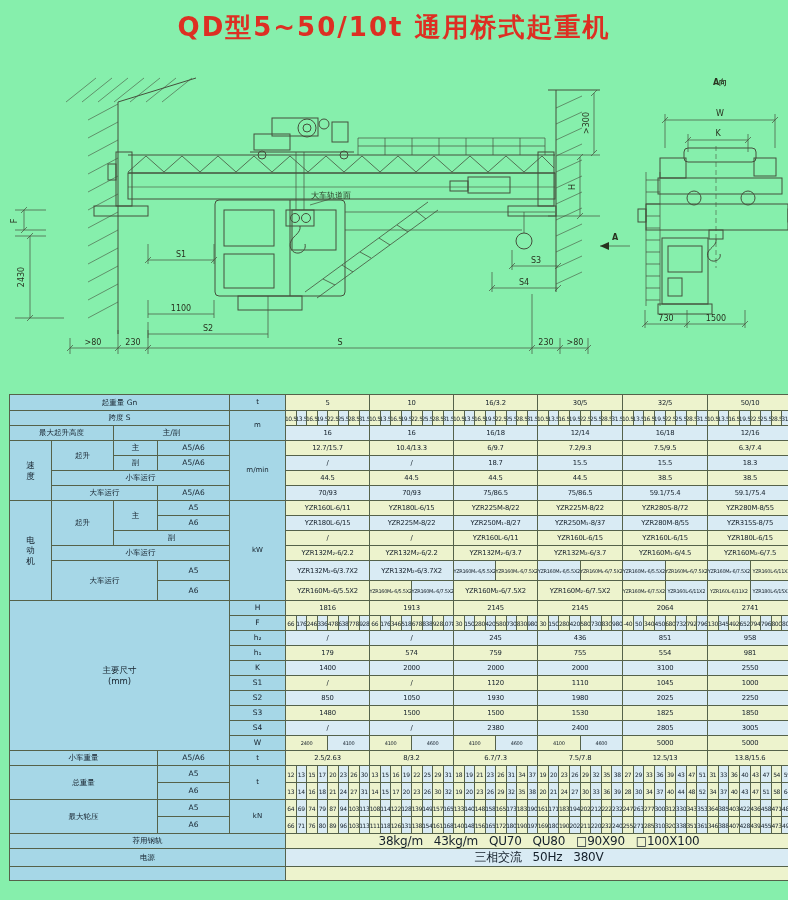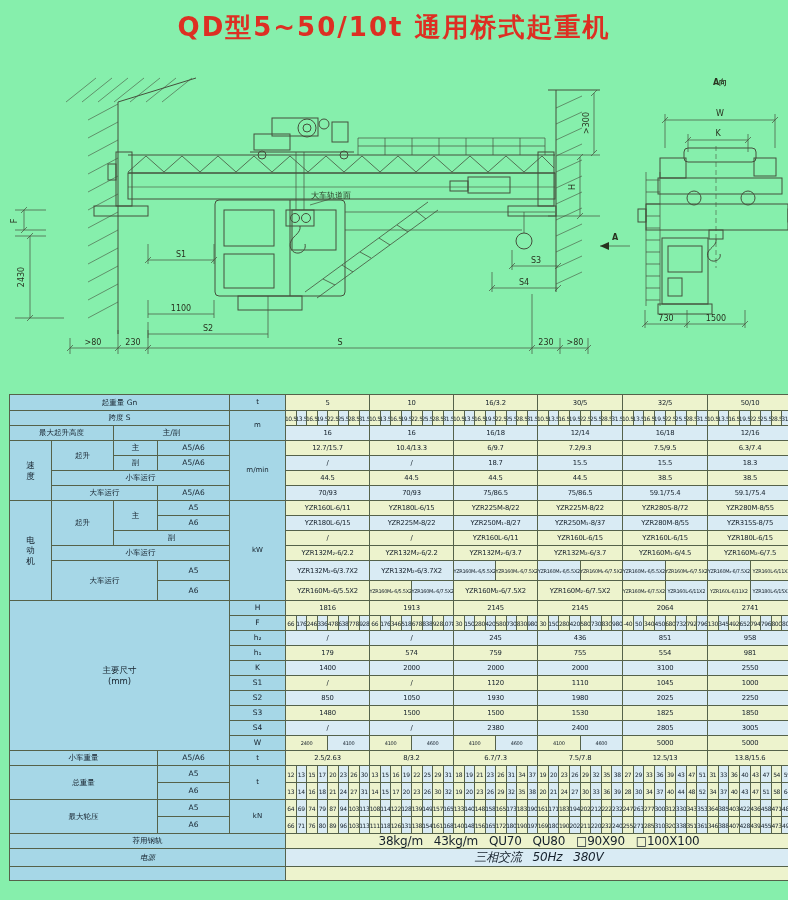--- a/index.html
+++ b/index.html
@@ -917,21 +917,21 @@
                 <span>455</span>
                 <span>473</span>
                 <span>491</span>
               </div>
             </td>
           </tr>
           <tr class="ry" style="height: 15px;">
             <th colspan="5">荐用钢轨</th>
             <td colspan="6" class="spanc">38kg/m   43kg/m   QU70   QU80   □90X90   □100X100</td>
           </tr>
-          <tr class="rb" style="height: 15px; font-style: italic;">
+          <tr class="rb" style="height: 15px;">
             <th colspan="5">电源</th>
             <td colspan="6" class="spanc">三相交流   50Hz   380V</td>
           </tr>
           <tr class="ry" style="height: 14px;">
             <th colspan="5"></th>
             <td colspan="6" class="spanc"></td>
           </tr>
         </tbody>
     </table>
   </div>

